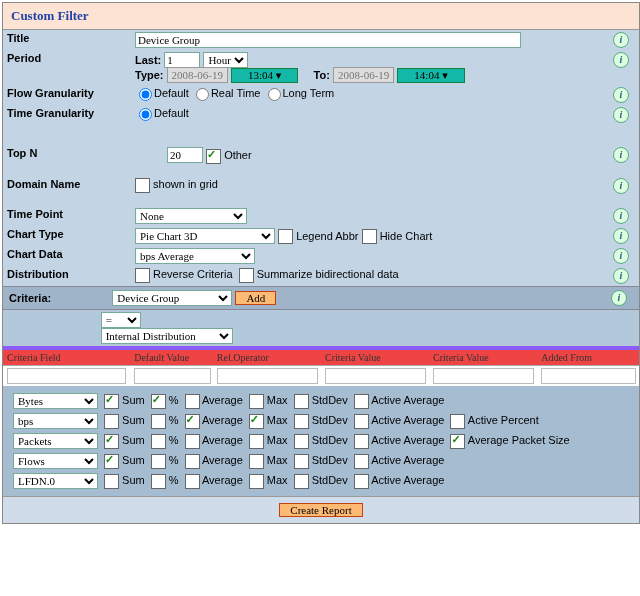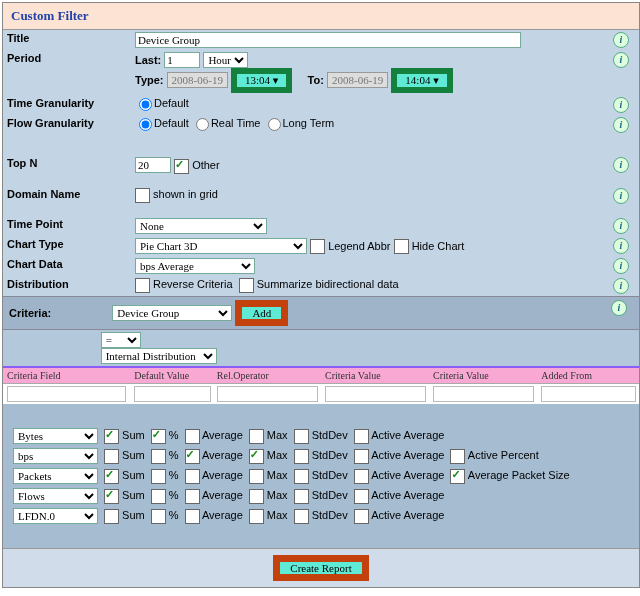--- a/index.html
+++ b/index.html
@@ -5,31 +5,31 @@
 body{margin:0;font:11px Tahoma,Arial,sans-serif;background:#fff}
 .win{width:636px;margin:2px;border:1px solid #888;background:#c3d4e4}
 .hdr{background:#fde3d3;border-bottom:1px solid #999;padding:5px 8px;font:bold 13px Verdana;color:#2244aa}
 table.g{width:100%;border-collapse:collapse}
 table.g td{padding:2px 4px;vertical-align:top}
 .lab{font-weight:bold;width:120px;padding-left:6px}
 .info{float:right;margin-right:6px;width:14px;height:14px;border-radius:50%;border:1px solid #5a8;background:#dfd;color:#268;font:italic bold 10px serif;text-align:center;line-height:13px}
 input[type=text]{border:1px solid #7a9;background:#fff;font:11px Tahoma;padding:1px 2px}
 select{border:1px solid #7a9;background:#fff;font:11px Tahoma}
 .date{border:1px solid #999;background:#ddd;color:#777;padding:1px 4px;font:11px Tahoma}
-.timebtn{border:6px solid #15803d;background:#5eead4;padding:0 8px;font:11px Tahoma}
+.timebtn{border:1px solid #15803d;background:#14b8a6;padding:0 16px;font:11px Tahoma}
 .radio,.cb{vertical-align:middle;margin:0 2px 0 4px}
 .sechdr{background:#9fb3c9;border-top:1px solid #889;border-bottom:1px solid #889;font-weight:bold;padding:3px 6px}
 .subbar{background:#b4c8db;padding:2px 6px}
-.btn{border:7px solid #c2410c;background:#5eead4;font:11px Tahoma;padding:0 10px}
-.tblhdr{background:#f9a8d4;border-top:2px solid #8b5cf6;border-bottom:1px solid #aaa}
+.btn{border:1px solid #c2410c;background:#fdba74;font:11px Tahoma;padding:0 10px}
+.tblhdr{background:#ef4444;border-top:4px solid #8b5cf6;border-bottom:1px solid #aaa}
 .tblhdr td{font:10px Tahoma;color:#333;padding:3px 4px}
 .trow td{background:#fff;padding:2px 3px}
 .trow input[type=text]{width:95%;border:1px solid #bbb}
 .removebar{background:#eef3f9;border-bottom:1px solid #aaa;padding:4px}
-.stats{background:#a6bcd0;padding:21px 6px}
+.stats{background:#a6bcd0;padding:4px 6px}
 .stats td{padding:1px 2px;white-space:nowrap}
 .stats select{width:85px}
 .footer{background:#d0dcea;text-align:center;padding:6px;border-top:1px solid #999}
 .chk{display:inline-block;width:13px;height:13px;border:1px solid #666;background:#fff;vertical-align:middle;position:relative}
 .chk.on::after{content:"✓";position:absolute;top:-2px;left:0;color:#1a8a1a;font-weight:bold}
 </style>
 </head>
 <body>
 
 <div class="win">
@@ -55,43 +55,43 @@
     <button class="timebtn"><span>13:04</span> <span>▾</span></button>
     &nbsp;&nbsp;&nbsp;&nbsp;<b>To:</b>
     <span class="date">2008-06-19</span>
     <button class="timebtn"><span>14:04</span> <span>▾</span></button>
    </td>
    <td>
             <span class="info">i</span>
           </td>
   </tr>
   <tr>
+   <td class="lab">Flow Granularity</td>
+   <td id="flowg-cell"><input type="radio" class="radio" checked="" style="">Default <input type="radio" class="radio" style="">Real Time <input type="radio" class="radio" style="">Long Term </td>
+   <td>
+            <span class="info">i</span>
+          </td>
+  </tr>
+  <tr>
    <td class="lab">Time Granularity</td>
    <td id="timeg-cell"><input type="radio" class="radio" checked="" style="">Default </td>
    <td>
             <span class="info">i</span>
           </td>
   </tr>
   <tr>
-   <td class="lab">Flow Granularity</td>
-   <td id="flowg-cell"><input type="radio" class="radio" checked="" style="">Default <input type="radio" class="radio" style="">Real Time <input type="radio" class="radio" style="">Long Term </td>
-   <td>
-            <span class="info">i</span>
-          </td>
-  </tr>
-  <tr>
           <td colspan="3" style="height:6px"></td>
         </tr>
   <tr>
           <td colspan="3" style="height:6px"></td>
         </tr>
   <tr>
    <td class="lab">Top N</td>
    <td>
-    <input type="text" style="width: 30px;" value="20">
+    <input type="text" style="width: 30px; margin-left: 32px;" value="20">
     <span class="chk on"></span>
     <span>Other</span>
    </td>
    <td>
             <span class="info">i</span>
           </td>
   </tr>
   <tr>
           <td colspan="3" style="height:6px"></td>
         </tr>
@@ -100,29 +100,29 @@
    <td><span class="chk"></span> <span>shown in grid</span></td>
    <td>
             <span class="info">i</span>
           </td>
   </tr>
   <tr>
           <td colspan="3" style="height:6px"></td>
         </tr>
   <tr>
    <td class="lab">Time Point</td>
-   <td><select style="width:132px"><option>None</option></select></td>
+   <td><select style="width:112px"><option>None</option></select></td>
    <td>
             <span class="info">i</span>
           </td>
   </tr>
   <tr>
    <td class="lab">Chart Type</td>
    <td>
-    <select style="width:172px"><option>Pie Chart 3D</option></select>
+    <select style="width:140px"><option>Pie Chart 3D</option></select>
     <span class="chk"></span> <span>Legend Abbr</span>
     <span class="chk"></span> <span>Hide Chart</span>
    </td>
    <td>
             <span class="info">i</span>
           </td>
   </tr>
   <tr>
    <td class="lab">Chart Data</td>
    <td><select style="width:120px"><option>bps Average</option></select></td>
@@ -147,21 +147,21 @@
   <span>Criteria:</span>
   &nbsp;&nbsp;&nbsp;&nbsp;&nbsp;&nbsp;&nbsp;&nbsp;&nbsp;&nbsp;&nbsp;&nbsp;&nbsp;&nbsp;&nbsp;&nbsp;&nbsp;&nbsp;
   <select style="width:120px;font-weight:normal"><option>Device Group</option></select>
   <button class="btn">Add</button>
   <span class="info">i</span>
  </div>
  <div class="subbar">
   &nbsp;&nbsp;&nbsp;&nbsp;&nbsp;&nbsp;&nbsp;&nbsp;&nbsp;&nbsp;&nbsp;&nbsp;&nbsp;&nbsp;&nbsp;&nbsp;&nbsp;&nbsp;&nbsp;&nbsp;&nbsp;&nbsp;&nbsp;&nbsp;&nbsp;&nbsp;&nbsp;&nbsp;&nbsp;
   <select style="width:40px"><option>=</option></select><br>
   &nbsp;&nbsp;&nbsp;&nbsp;&nbsp;&nbsp;&nbsp;&nbsp;&nbsp;&nbsp;&nbsp;&nbsp;&nbsp;&nbsp;&nbsp;&nbsp;&nbsp;&nbsp;&nbsp;&nbsp;&nbsp;&nbsp;&nbsp;&nbsp;&nbsp;&nbsp;&nbsp;&nbsp;&nbsp;
-  <select style="width:116px"><option>Internal Distribution</option></select>
+  <select style="width:132px"><option>Internal Distribution</option></select>
  </div>
 
  <table class="g tblhdr">
   <tbody>
         <tr>
    <td style="width:20%">Criteria Field</td>
    <td style="width:13%">Default Value</td>
    <td style="width:17%">Rel.Operator</td>
    <td style="width:17%">Criteria Value</td>
    <td style="width:17%">Criteria Value</td>

